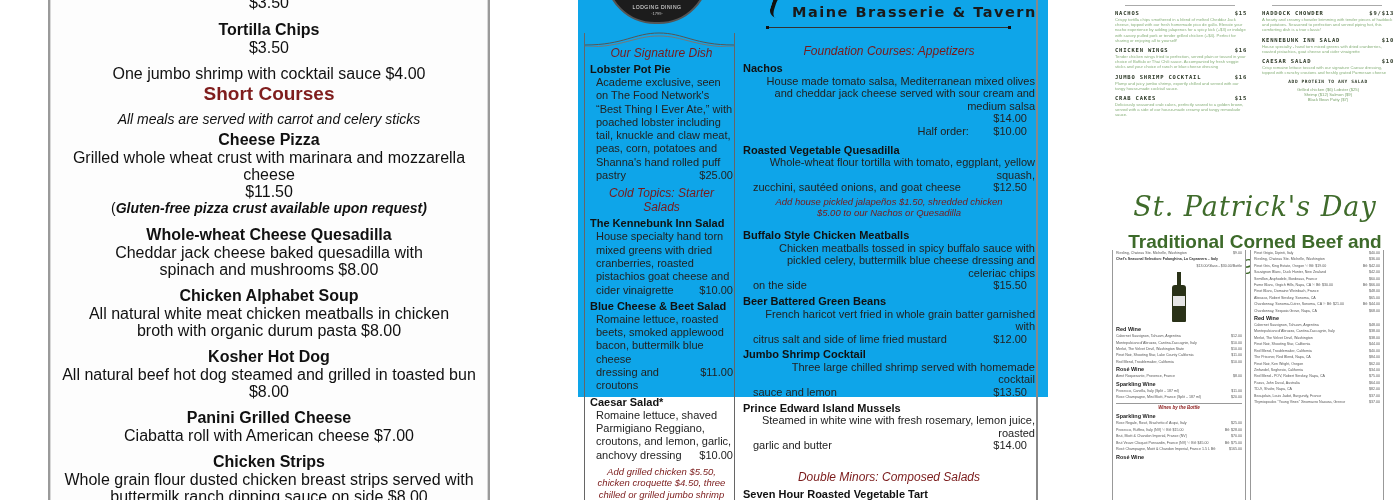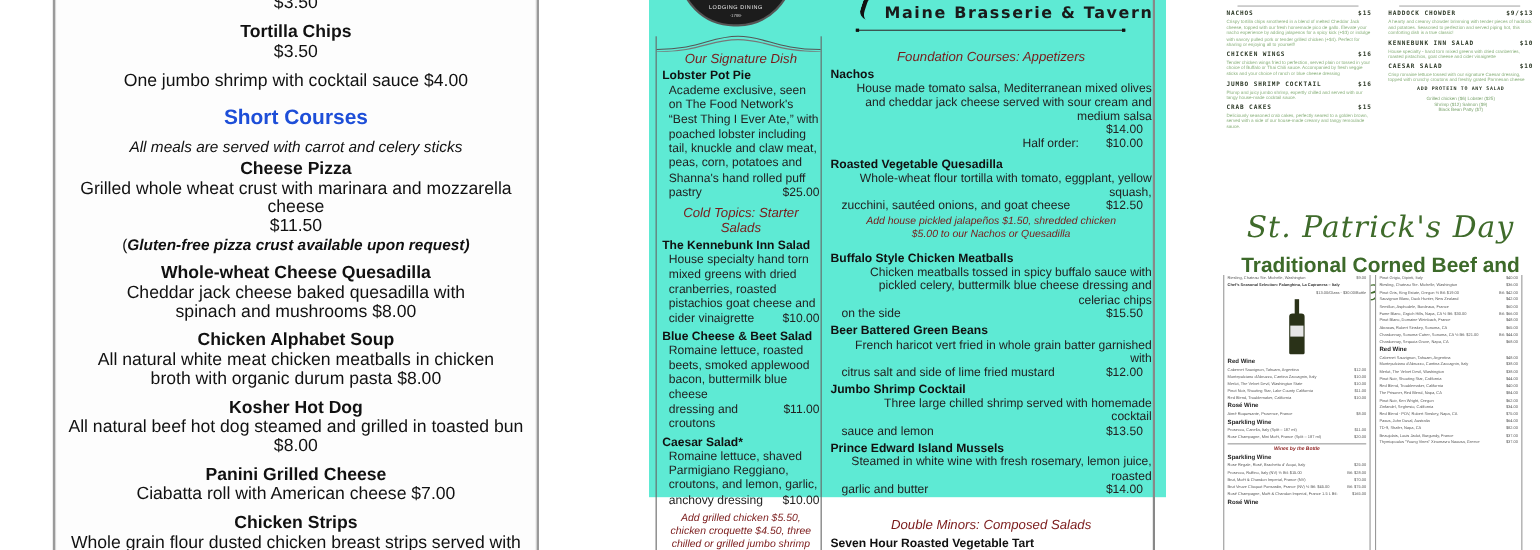--- a/index.html
+++ b/index.html
@@ -7,27 +7,27 @@
   body { position: relative; font-family: "Liberation Sans", sans-serif; color: #111; }
 
   
   #p1 { position: absolute; left: 0; top: 0; width: 520px; height: 500px; background: #fff; }
   #p1 .frame { position: absolute; left: 48px; top: -4px; width: 442px; height: 520px; border: 2px solid #9a9a9a; border-top: none; background: #fdfdfd; box-shadow: inset 0 0 0 1px #d8d8d8; }
   #p1 .content { position: absolute; left: 50px; top: -6px; width: 438px; text-align: center; color: #111; }
   .k-price-top { font-size: 16px; line-height: 18px; }
   .k-item { margin-top: 9px; }
   .k-name { font-weight: bold; font-size: 16px; line-height: 18px; }
   .k-desc { font-size: 16px; line-height: 17px; padding: 0 4px; }
-  .k-section { color: #1d4ed8; font-weight: bold; font-size: 19px; line-height: 22px; margin-top: 15px; }
+  .k-section { color: #7f1d1d; font-weight: bold; font-size: 19px; line-height: 22px; margin-top: 1px; }
   .k-note { font-style: italic; font-size: 14px; line-height: 17px; margin-top: 6px; }
   .k-gf { font-size: 14px; line-height: 17px; }
   .k-gf i { font-weight: bold; }
 
   
-  #p2 { position: absolute; left: 590px; top: 0; width: 470px; height: 452px; background: #5eead4; }
+  #p2 { position: absolute; left: 578px; top: 0; width: 470px; height: 397px; background: #0ea5e9; }
   .logo { position: absolute; left: 27px; top: -40px; width: 104px; height: 64px; background: #1c1c1c; border-radius: 0 0 50px 50px; border: 2px solid #555; }
   .logo .l1 { position: absolute; top: 42px; left: 0; width: 100%; text-align: center; color: #eee; font-size: 5px; letter-spacing: 0.5px; }
   .logo .l2 { position: absolute; top: 49px; left: 0; width: 100%; text-align: center; color: #ccc; font-size: 4px; }
   .brand-script { position: absolute; left: 193px; top: -4px; width: 12px; height: 22px; border-left: 4px solid #111; border-radius: 8px 0 0 8px; transform: rotate(18deg); }
   .brand { position: absolute; left: 214px; top: 4px; font-family: "DejaVu Sans", sans-serif; font-weight: bold; font-size: 14.5px; letter-spacing: 1.5px; color: #1a1a1a; }
   .brand-rule { position: absolute; left: 188px; top: 27px; width: 245px; height: 1px; background: #333; }
   .brand-rule::before, .brand-rule::after { content: ""; position: absolute; top: -1px; width: 3px; height: 3px; background: #111; }
   .brand-rule::before { left: 0; } .brand-rule::after { right: 0; }
 
   .sig-box { position: absolute; left: 6px; top: 33px; width: 151px; height: 480px; border-left: 1px solid #666; border-right: 1px solid #666; }

